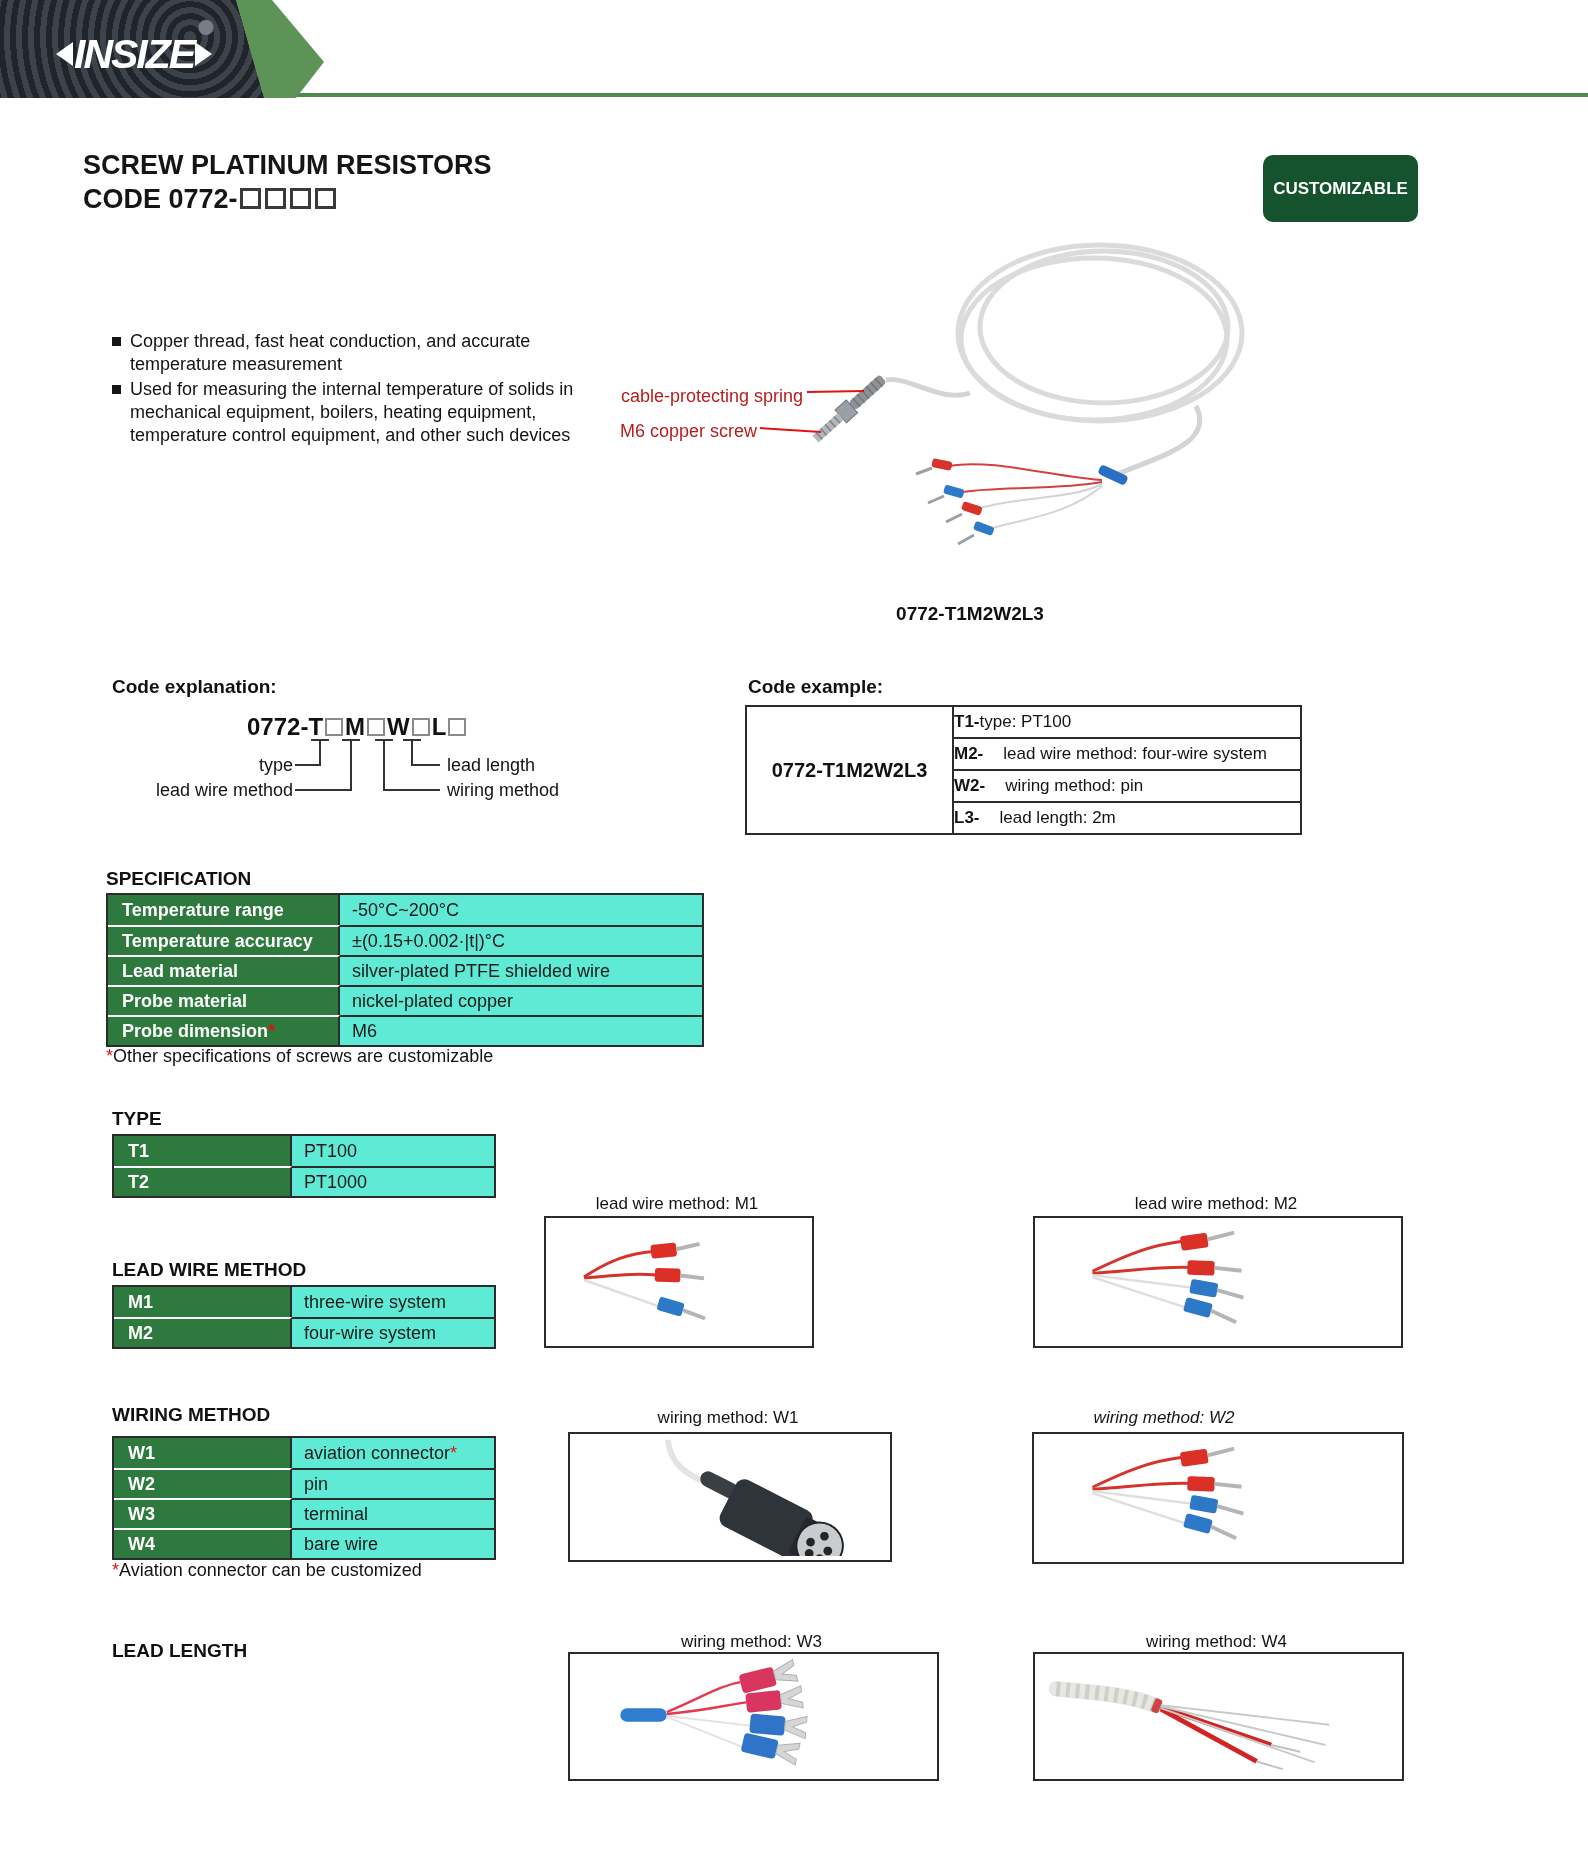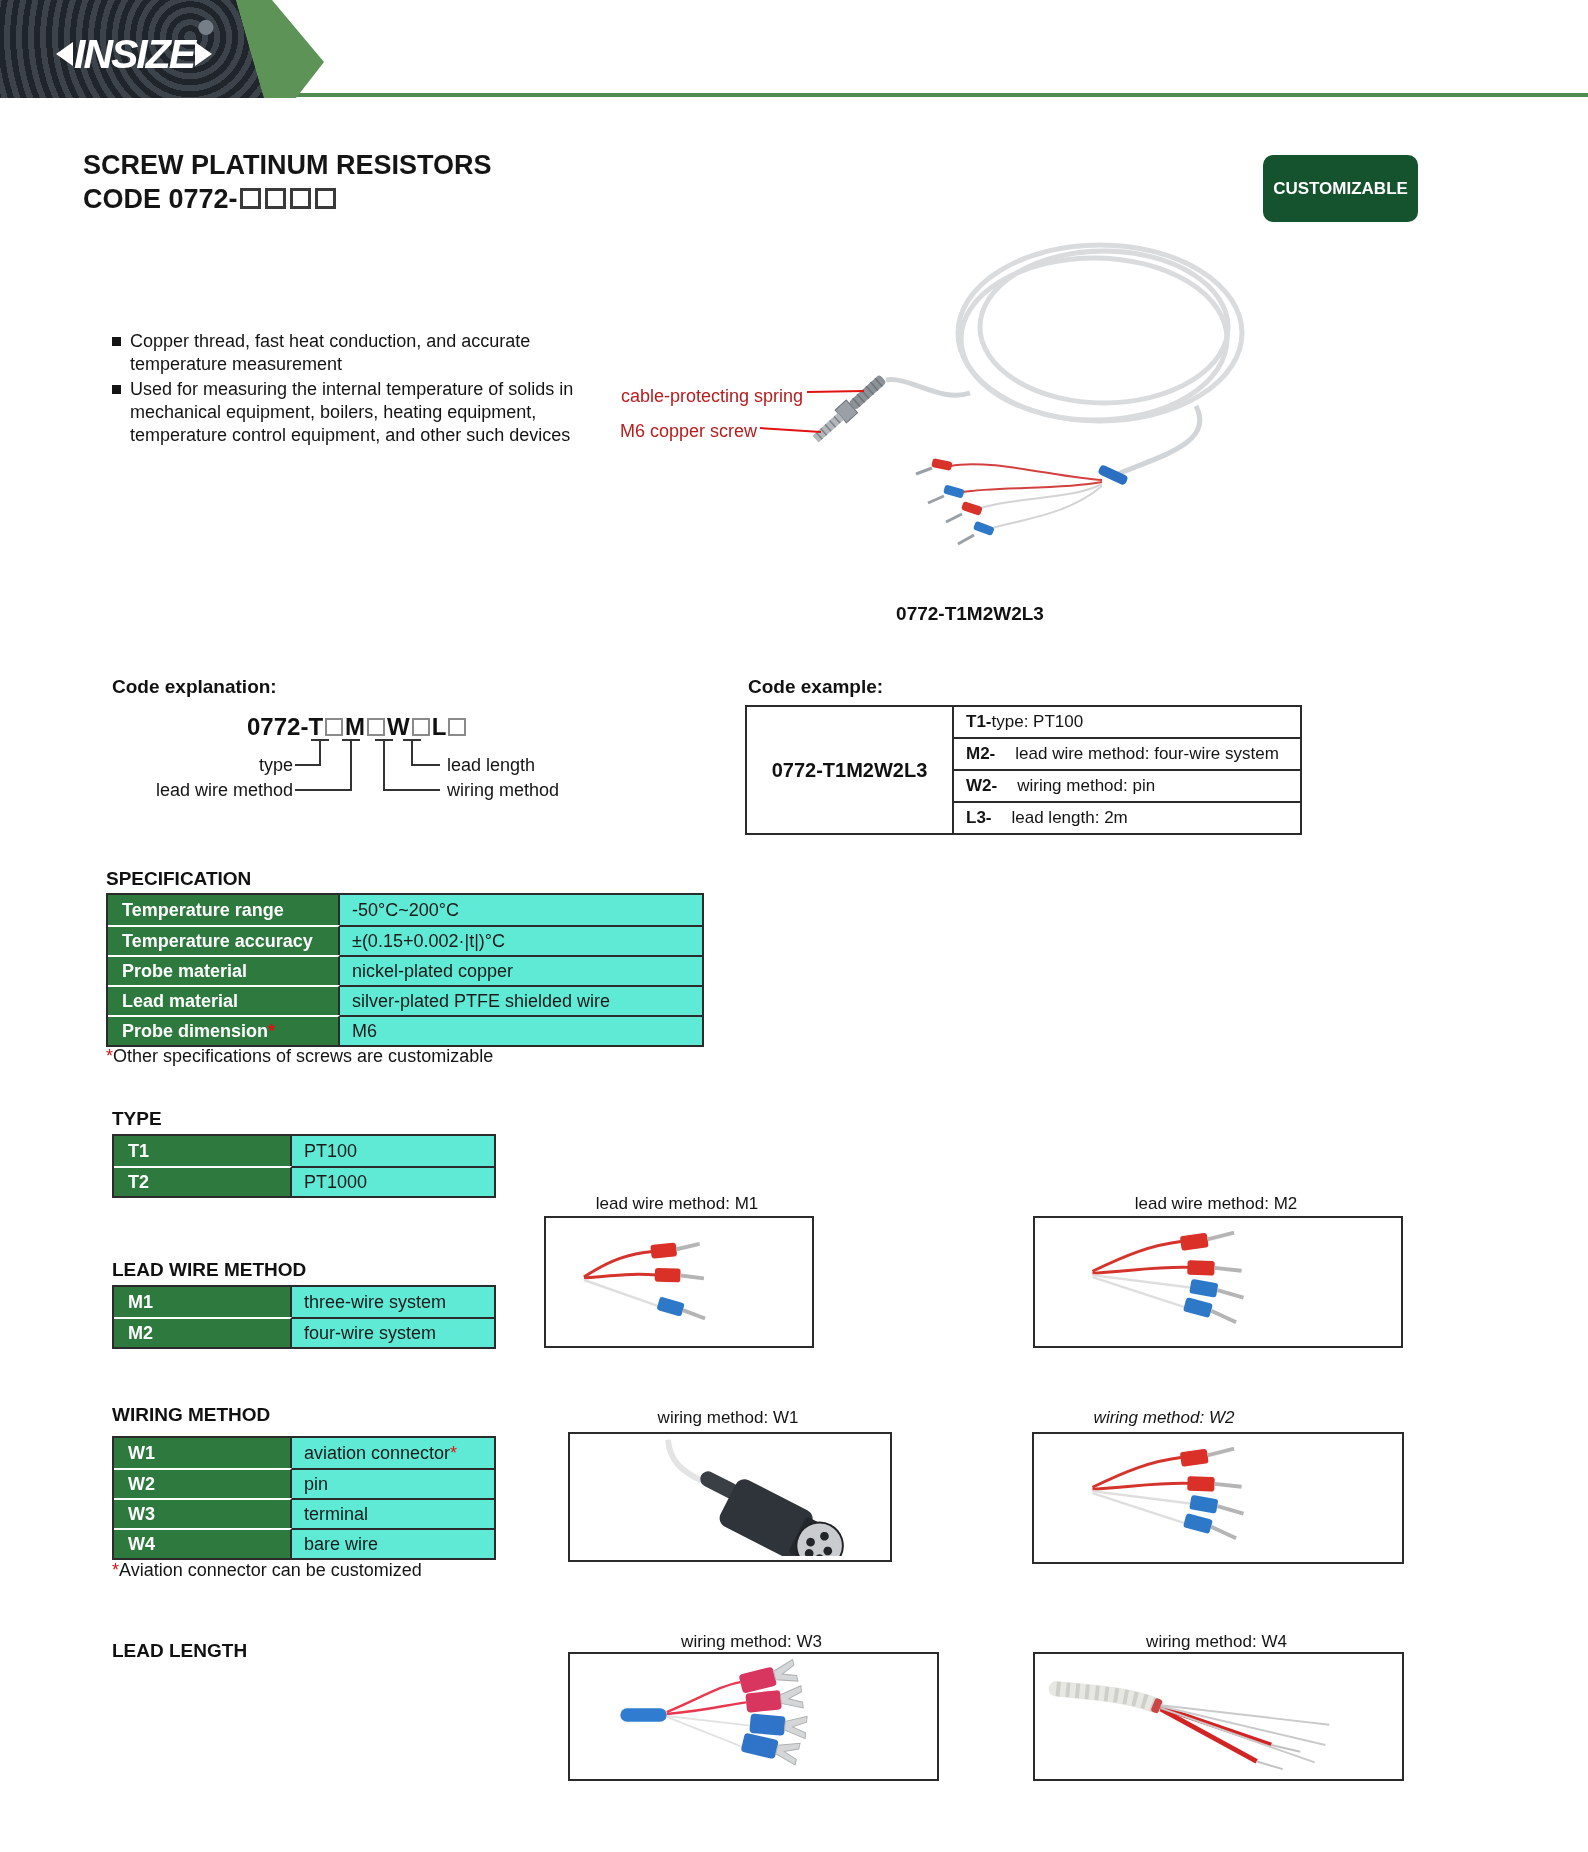--- a/index.html
+++ b/index.html
@@ -51,21 +51,21 @@
   #lbl-type{left:163px;top:755px;width:130px;text-align:right;}
   #lbl-leadwire{left:103px;top:780px;width:190px;text-align:right;}
   #lbl-leadlength{left:447px;top:755px;}
   #lbl-wiring{left:447px;top:780px;}
 
   
   #example-table{position:absolute;left:745px;top:705px;width:553px;border:2px solid #2b2b2b;display:flex;background:#fff;}
   #example-code-cell{width:205px;border-right:2px solid #2b2b2b;display:flex;align-items:center;justify-content:center;
     font-size:20px;font-weight:bold;color:#111;}
   #example-rows{flex:1;}
-  .ex-row{height:30px;display:flex;align-items:center;padding-left:12px;font-size:17px;color:#141414;}
+  .ex-row{height:30px;display:flex;align-items:center;font-size:17px;color:#141414;}
   .ex-row + .ex-row{border-top:2px solid #2b2b2b;gap:20px;}
   .ex-row b{font-weight:bold;}
 
   
   .gtable{position:absolute;border:2px solid #2b2b2b;}
   .grow{display:flex;}
   .grow .lbl{background:#2e7a3e;color:#fff;font-weight:bold;border-right:2px solid #2b2b2b;
     display:flex;align-items:center;padding-left:14px;box-sizing:border-box;font-size:18px;}
   .grow .val{background:#5eead4;color:#1a1a1a;display:flex;align-items:center;padding-left:12px;box-sizing:border-box;font-size:18px;}
   .grow + .grow .lbl{border-top:2px solid #ffffff;}
@@ -237,31 +237,31 @@
     </div>
     <div class="grow">
       <div class="lbl">
           <span>Temperature accuracy</span>
           <span class="red"></span>
         </div>
       <div class="val">±(0.15+0.002·|t|)°C</div>
     </div>
     <div class="grow">
       <div class="lbl">
+          <span>Lead material</span>
+          <span class="red"></span>
+        </div>
+      <div class="val">silver-plated PTFE shielded wire</div>
+    </div>
+    <div class="grow">
+      <div class="lbl">
           <span>Probe material</span>
           <span class="red"></span>
         </div>
       <div class="val">nickel-plated copper</div>
-    </div>
-    <div class="grow">
-      <div class="lbl">
-          <span>Lead material</span>
-          <span class="red"></span>
-        </div>
-      <div class="val">silver-plated PTFE shielded wire</div>
     </div>
     <div class="grow">
       <div class="lbl">
           <span>Probe dimension</span>
           <span class="red">*</span>
         </div>
       <div class="val">M6</div>
     </div>
   </div>
   <div class="footnote" style="left:106px;top:1046px;">

